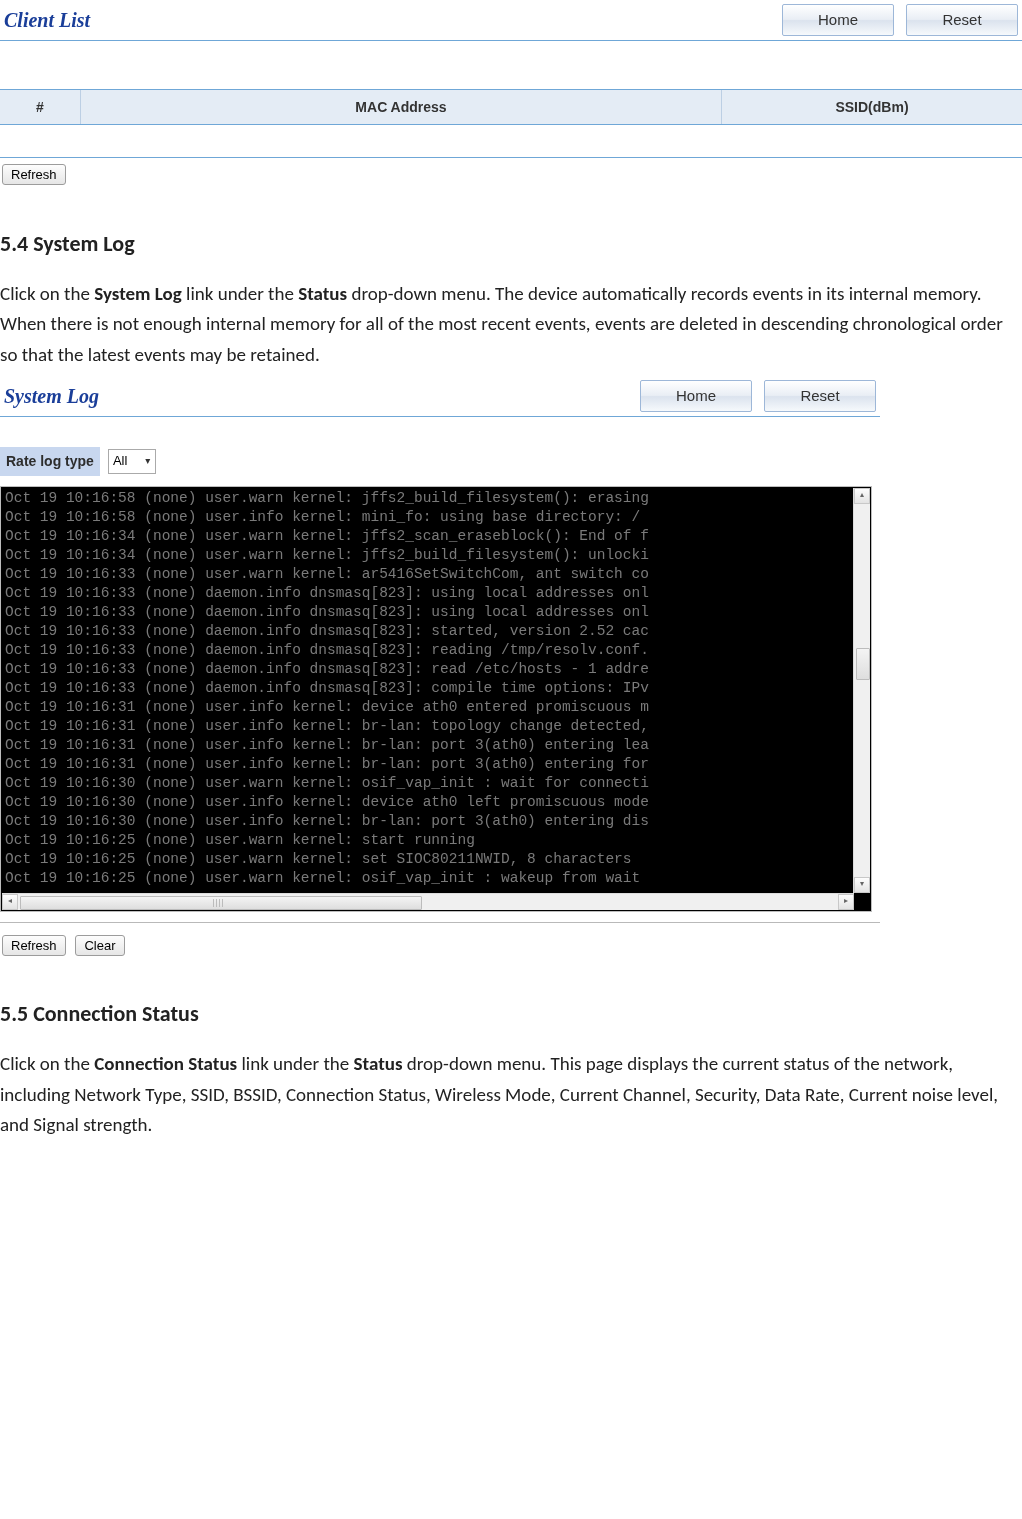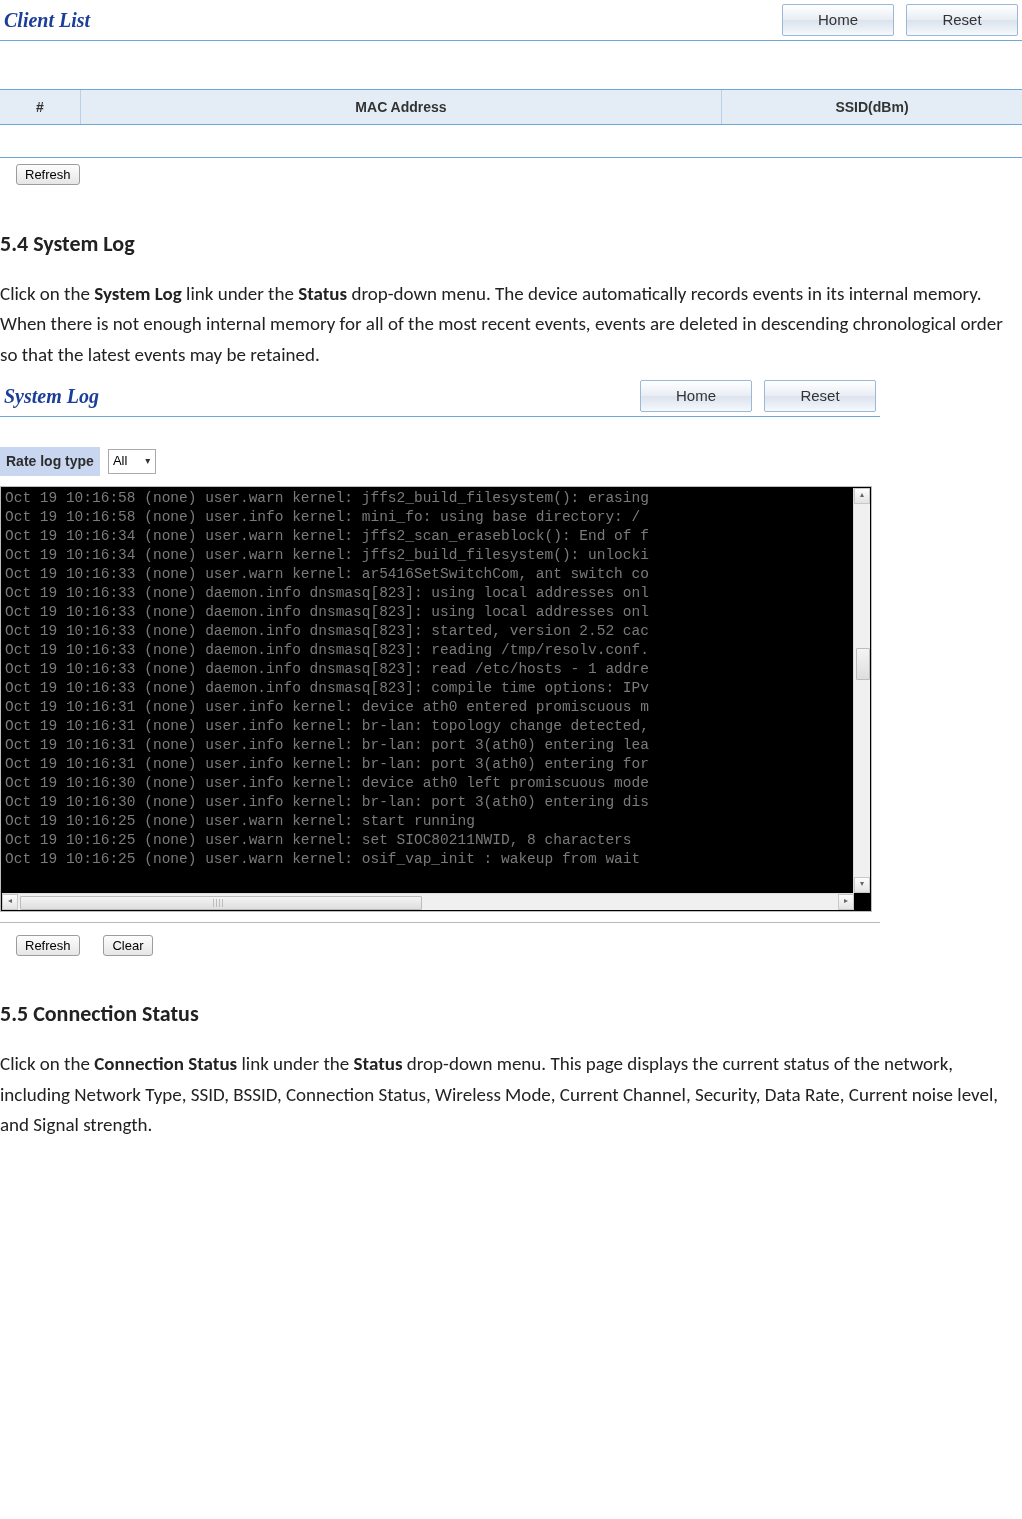--- a/index.html
+++ b/index.html
@@ -93,21 +93,21 @@
   .cl-rssi { flex: 0 0 300px; }
   .cl-spacer { height: 32px; border-bottom: 1px solid #6fa7d7; }
 
   .std-btn {
     font-size: 13px;
     padding: 2px 8px;
     border: 1px solid #9c9c9c;
     border-radius: 3px;
     background: linear-gradient(#fdfdfd, #e6e6e6);
     cursor: pointer;
-    margin: 6px 4px 0 16px;
+    margin: 6px 4px 0 2px;
   }
 
   
   .log-box { width: 880px; }
   .logtype-row {
     display: flex;
     align-items: center;
     margin-top: 30px;
     gap: 8px;
   }
@@ -271,20 +271,21 @@
           <div class="log-line">Oct 19 10:16:33 (none) daemon.info dnsmasq[823]: using local addresses onl</div>
           <div class="log-line">Oct 19 10:16:33 (none) daemon.info dnsmasq[823]: using local addresses onl</div>
           <div class="log-line">Oct 19 10:16:33 (none) daemon.info dnsmasq[823]: started, version 2.52 cac</div>
           <div class="log-line">Oct 19 10:16:33 (none) daemon.info dnsmasq[823]: reading /tmp/resolv.conf.</div>
           <div class="log-line">Oct 19 10:16:33 (none) daemon.info dnsmasq[823]: read /etc/hosts - 1 addre</div>
           <div class="log-line">Oct 19 10:16:33 (none) daemon.info dnsmasq[823]: compile time options: IPv</div>
           <div class="log-line">Oct 19 10:16:31 (none) user.info kernel: device ath0 entered promiscuous m</div>
           <div class="log-line">Oct 19 10:16:31 (none) user.info kernel: br-lan: topology change detected,</div>
           <div class="log-line">Oct 19 10:16:31 (none) user.info kernel: br-lan: port 3(ath0) entering lea</div>
           <div class="log-line">Oct 19 10:16:31 (none) user.info kernel: br-lan: port 3(ath0) entering for</div>
+          <div class="log-line">Oct 19 10:16:30 (none) user.warn kernel: osif_vap_init : wait for connecti</div>
           <div class="log-line">Oct 19 10:16:30 (none) user.info kernel: device ath0 left promiscuous mode</div>
           <div class="log-line">Oct 19 10:16:30 (none) user.info kernel: br-lan: port 3(ath0) entering dis</div>
           <div class="log-line">Oct 19 10:16:25 (none) user.warn kernel: start running</div>
           <div class="log-line">Oct 19 10:16:25 (none) user.warn kernel: set SIOC80211NWID, 8 characters</div>
           <div class="log-line">Oct 19 10:16:25 (none) user.warn kernel: osif_vap_init : wakeup from wait</div>
         </div>
 
       <div class="vtrack">
         <div class="vup">▴</div>
         <div class="vthumb"></div>

